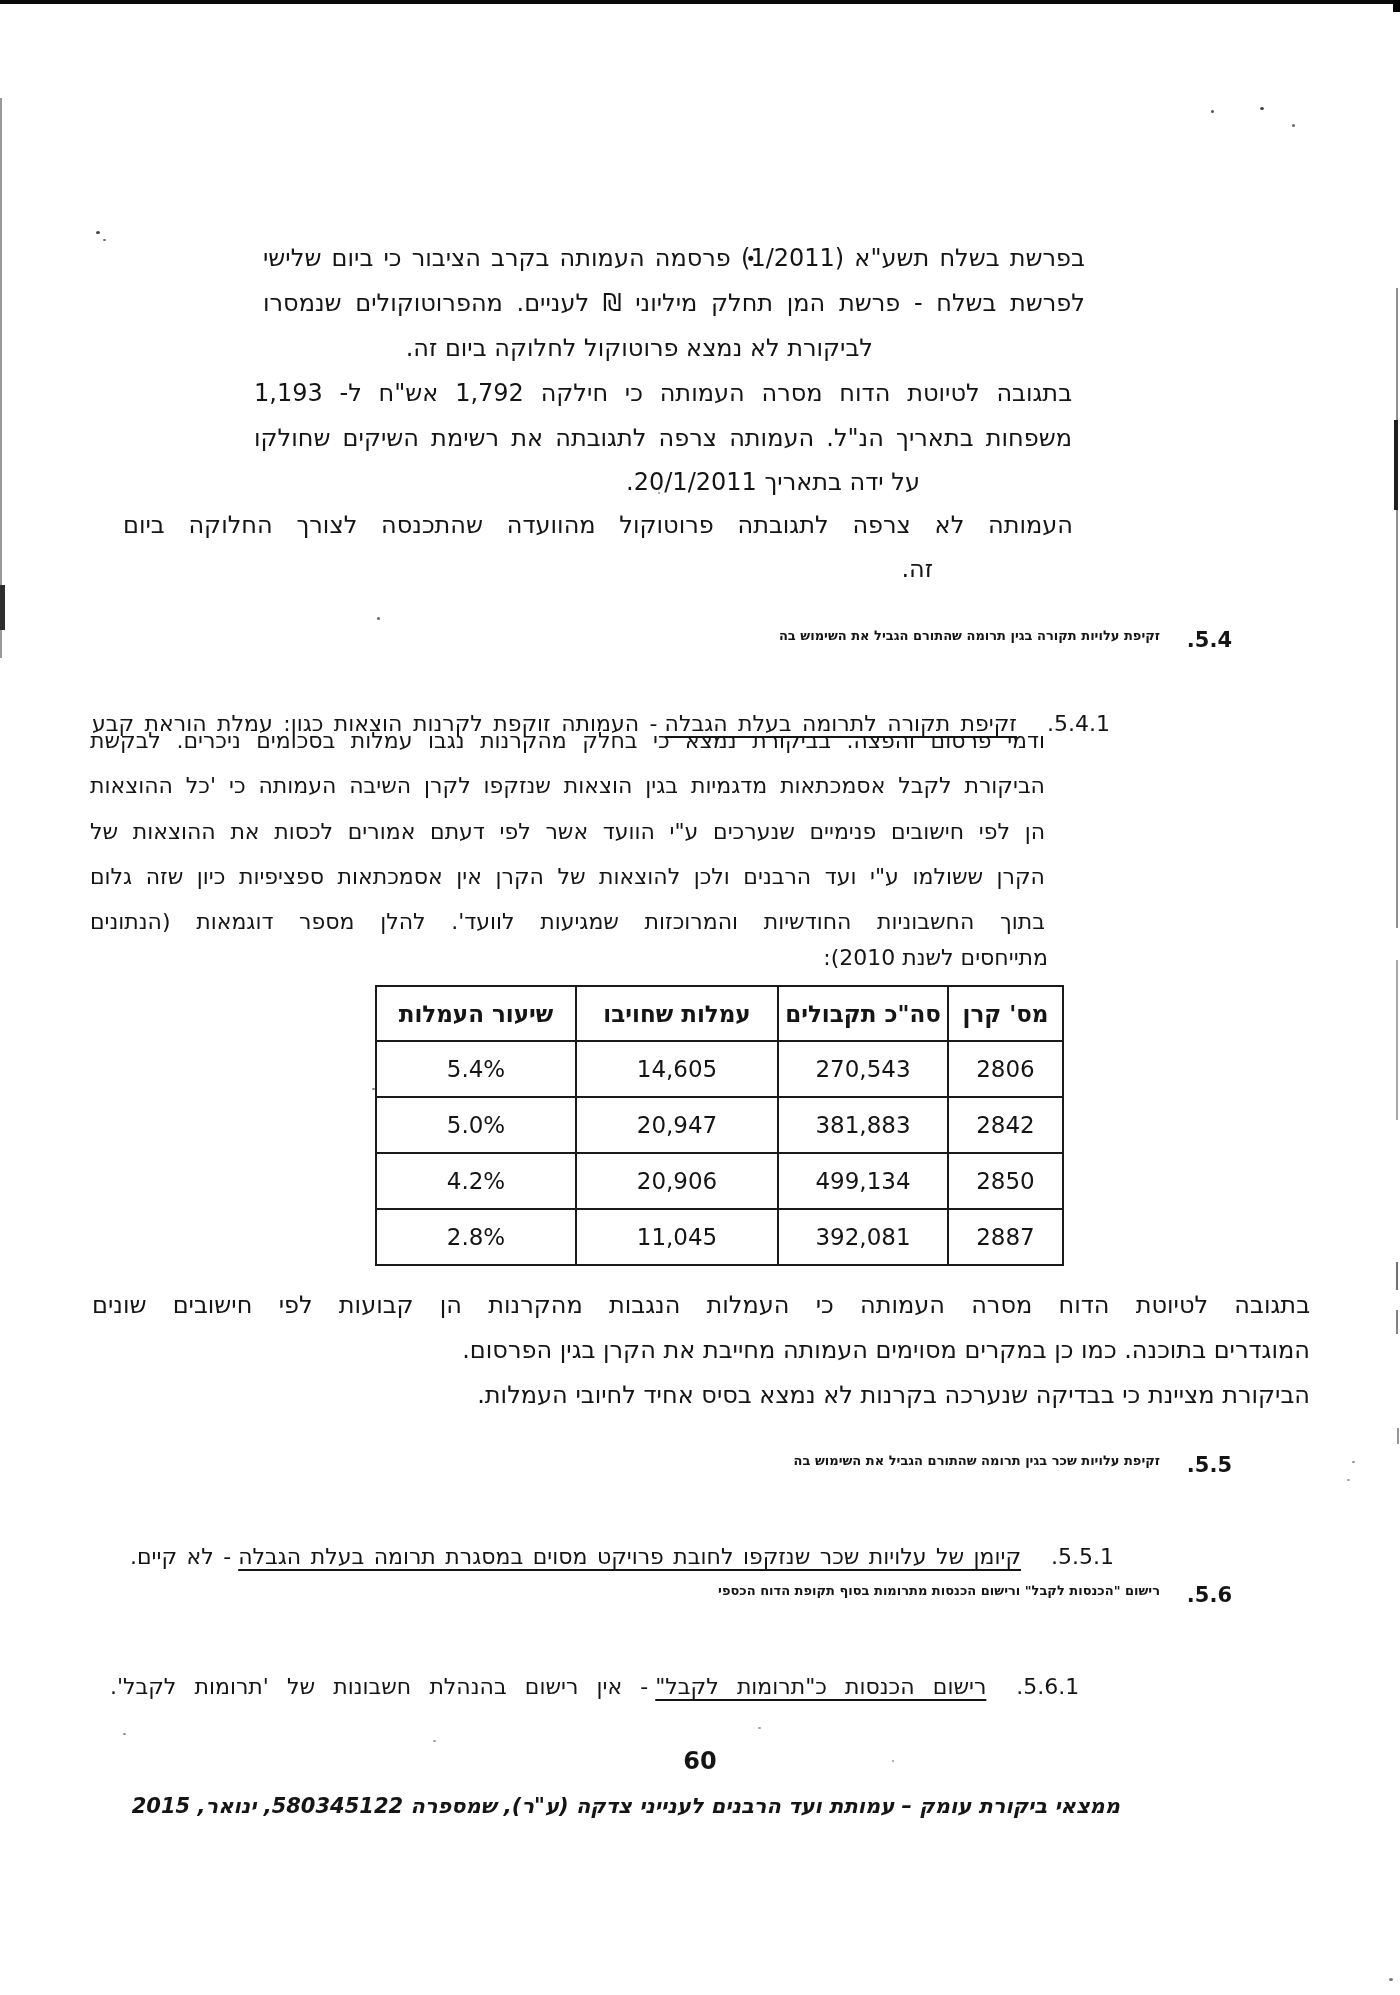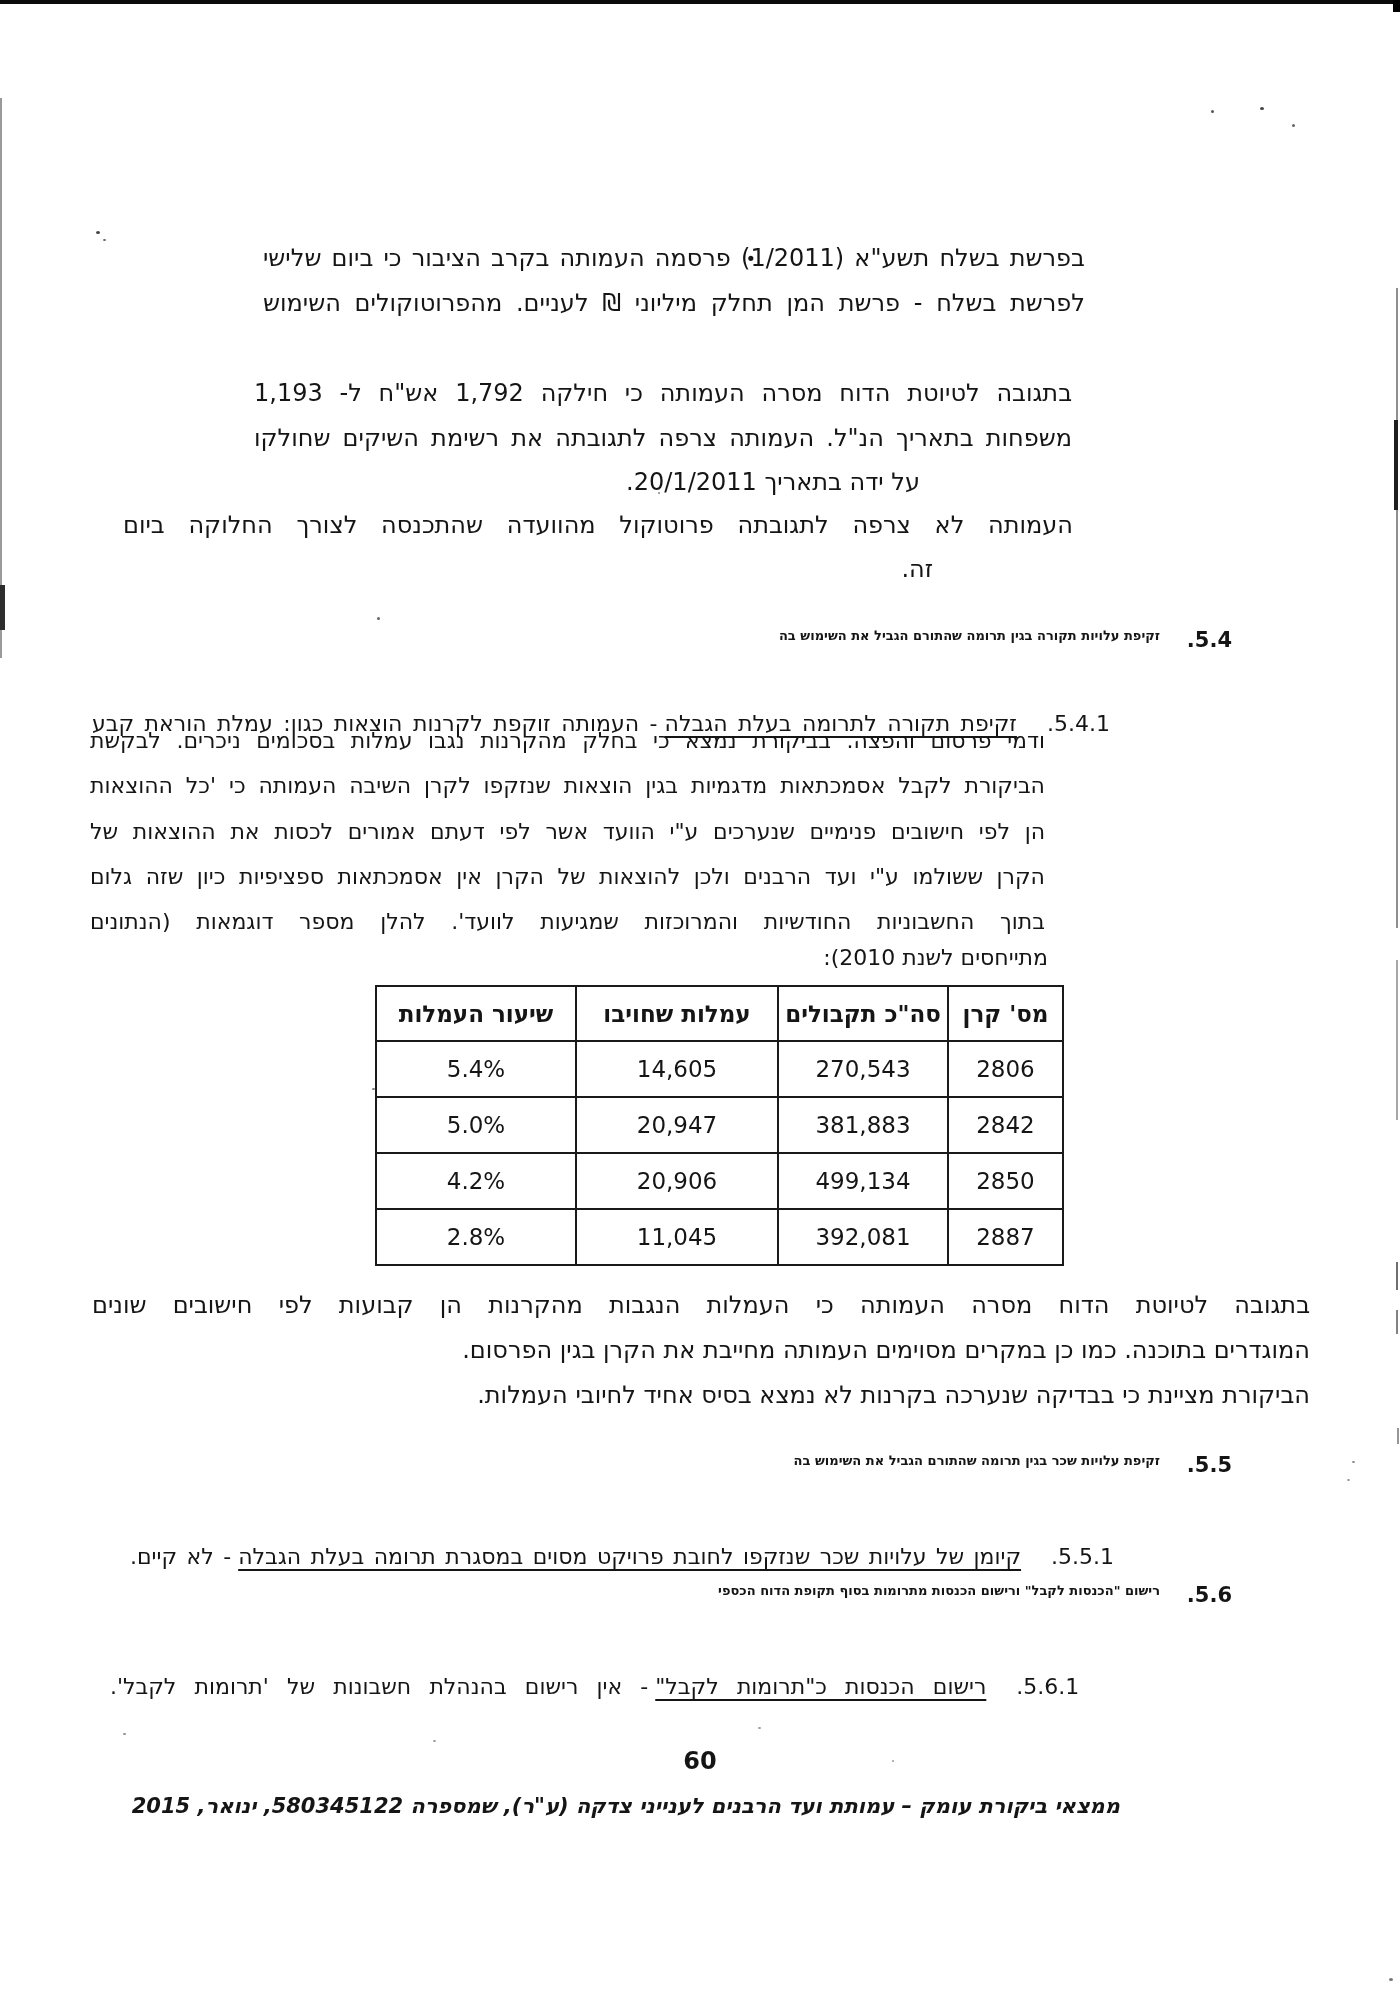--- a/index.html
+++ b/index.html
@@ -114,21 +114,22 @@
   <div class="speck" style="left:1352px;top:1461px;width:3px;height:2px;background:#888;"></div>
   <div class="speck" style="left:1347px;top:1479px;width:3px;height:2px;background:#999;"></div>
   <div class="speck" style="left:123px;top:1733px;width:3px;height:2px;background:#888;"></div>
   <div class="speck" style="left:433px;top:1740px;width:3px;height:2px;background:#999;"></div>
   <div class="speck" style="left:758px;top:1727px;width:3px;height:2px;background:#999;"></div>
   <div class="speck" style="left:892px;top:1760px;width:2px;height:2px;background:#999;"></div>
   <div class="speck" style="left:1389px;top:1978px;width:4px;height:3px;background:#777;"></div>
 
   <span class="bullet-marker" style="top:250px;right:644px;">•</span>
   <div class="ln jw" style="top:243px;right:315px;width:822px;">בפרשת בשלח תשע"א (1/2011) פרסמה העמותה בקרב הציבור כי ביום שלישי</div>
-  <div class="ln jw" style="top:288px;right:315px;width:822px;">לפרשת בשלח - פרשת המן תחלק מיליוני ₪ לעניים. מהפרוטוקולים השימוש</div>
+  <div class="ln jw" style="top:288px;right:315px;width:822px;">לפרשת בשלח - פרשת המן תחלק מיליוני ₪ לעניים. מהפרוטוקולים שנמסרו</div>
+  <div class="ln" style="top:333px;right:527px;">לביקורת לא נמצא פרוטוקול לחלוקה ביום זה.</div>
   <div class="ln jw" style="top:378px;right:328px;width:818px;">בתגובה לטיוטת הדוח מסרה העמותה כי חילקה 1,792 אש"ח ל- 1,193</div>
   <div class="ln jw" style="top:423px;right:328px;width:818px;">משפחות בתאריך הנ"ל. העמותה צרפה לתגובתה את רשימת השיקים שחולקו</div>
   <div class="ln" style="top:467px;right:480px;">על ידה בתאריך 20/1/2011.</div>
   <div class="ln jw" style="top:510px;right:327px;width:950px;">העמותה לא צרפה לתגובתה פרוטוקול מהוועדה שהתכנסה לצורך החלוקה ביום</div>
   <div class="ln" style="top:554px;right:467px;">זה.</div>
 
   <div class="secnum" style="top:627px;right:168px;">5.4.</div>
   <div class="sectitle" style="top:628px;right:240px;">זקיפת עלויות תקורה בגין תרומה שהתורם הגביל את השימוש בה</div>
 
   <div class="ln jw sm" style="top:682px;right:248px;width:1060px;">

